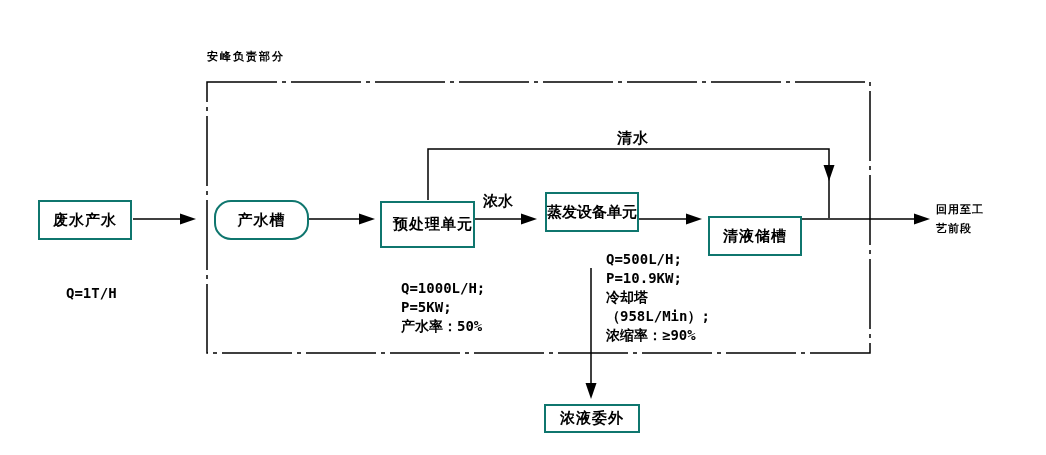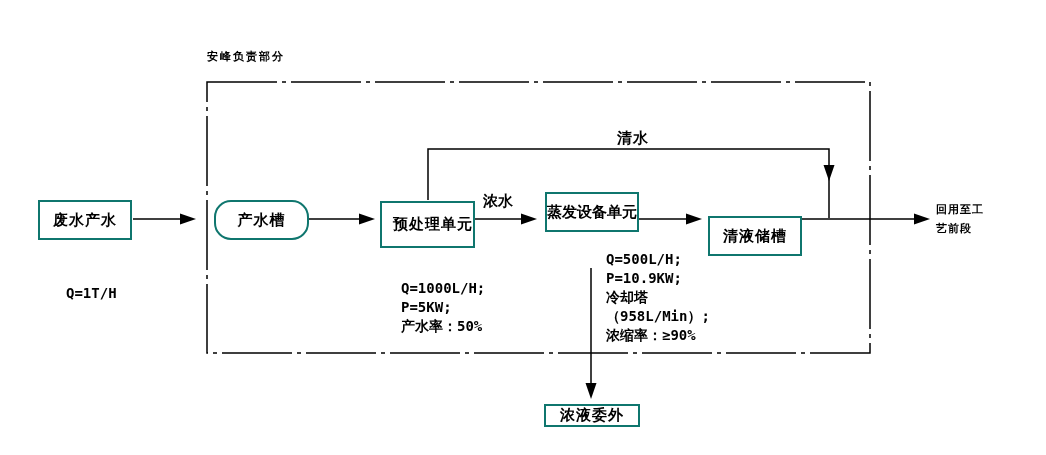--- a/index.html
+++ b/index.html
@@ -22,21 +22,21 @@
     background:#ffffff;
     display:flex;align-items:center;justify-content:center;
     font-size:15px;font-weight:bold;letter-spacing:1px;
     box-sizing:border-box;white-space:nowrap;
   }
   .n-wastewater{left:38px;top:200px;width:94px;height:40px;}
   .n-watertank {left:214px;top:200px;width:95px;height:40px;border-radius:17px;}
   .n-pretreat  {left:380px;top:201px;width:95px;height:47px;justify-content:flex-end;}
   .n-evap      {left:545px;top:192px;width:94px;height:40px;letter-spacing:0;}
   .n-cleartank {left:708px;top:200px;width:94px;height:40px;margin-top:16px;}
-  .n-concent   {left:544px;top:404px;width:96px;height:23px;}
+  .n-concent   {left:544px;top:404px;width:96px;height:29px;}
   .lbl{
     position:absolute;font-weight:bold;white-space:nowrap;
   }
   .lbl-q1th{left:66px;top:248px;font-size:14px;margin-top:37px;}
   .lbl-clearwater{left:617px;top:129px;font-size:15px;letter-spacing:1px;}
   .lbl-concwater{left:483px;top:192px;font-size:15px;}
   .specs{
     position:absolute;font-size:14px;font-weight:bold;line-height:19px;white-space:nowrap;
   }
   .specs-pre{left:401px;top:250px;margin-top:29px;}

